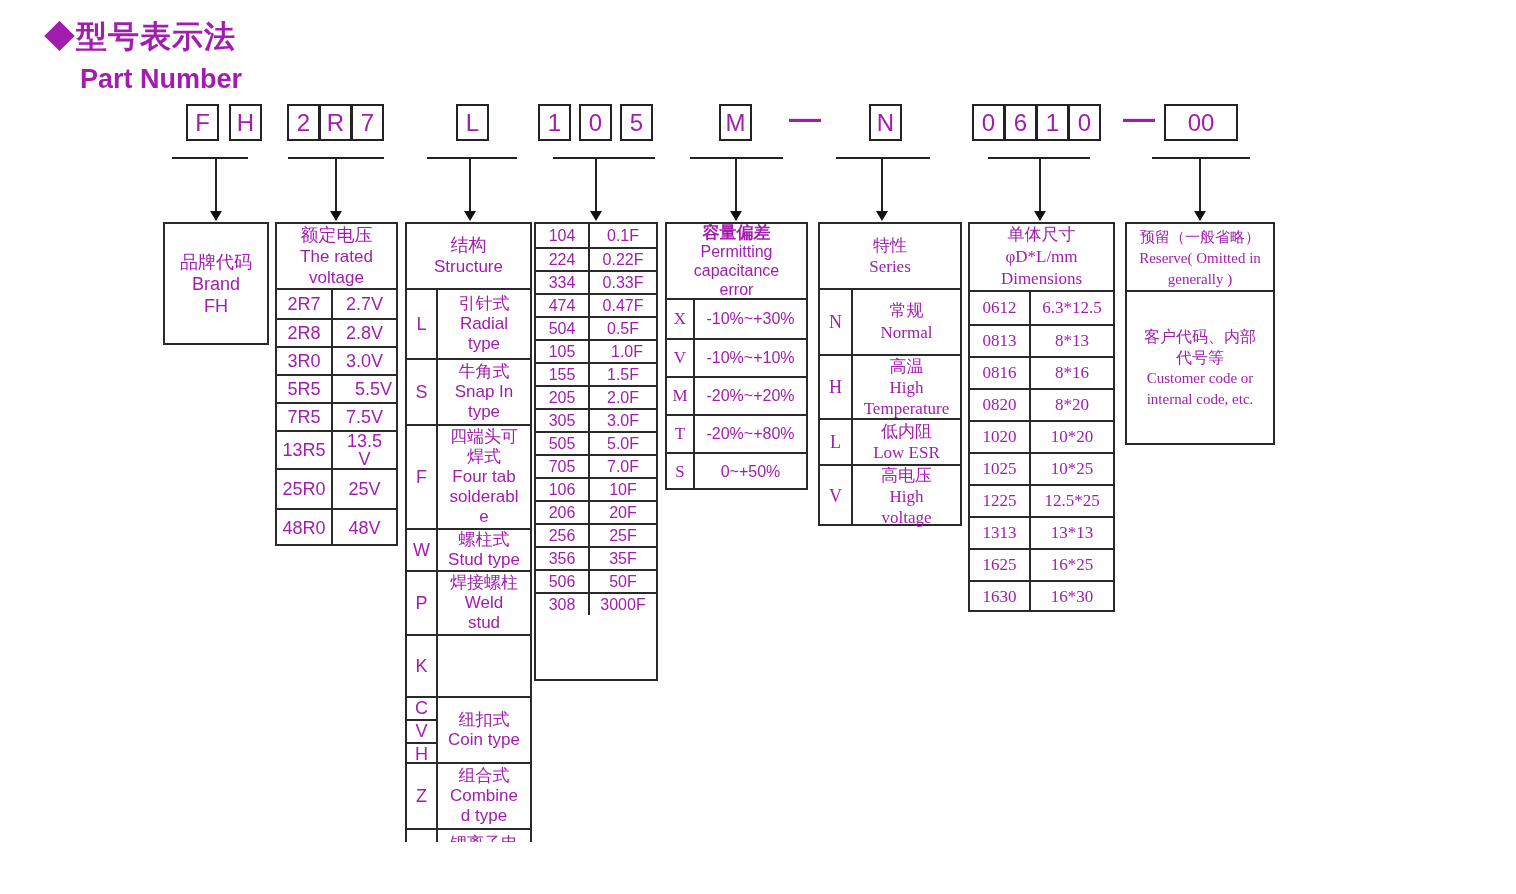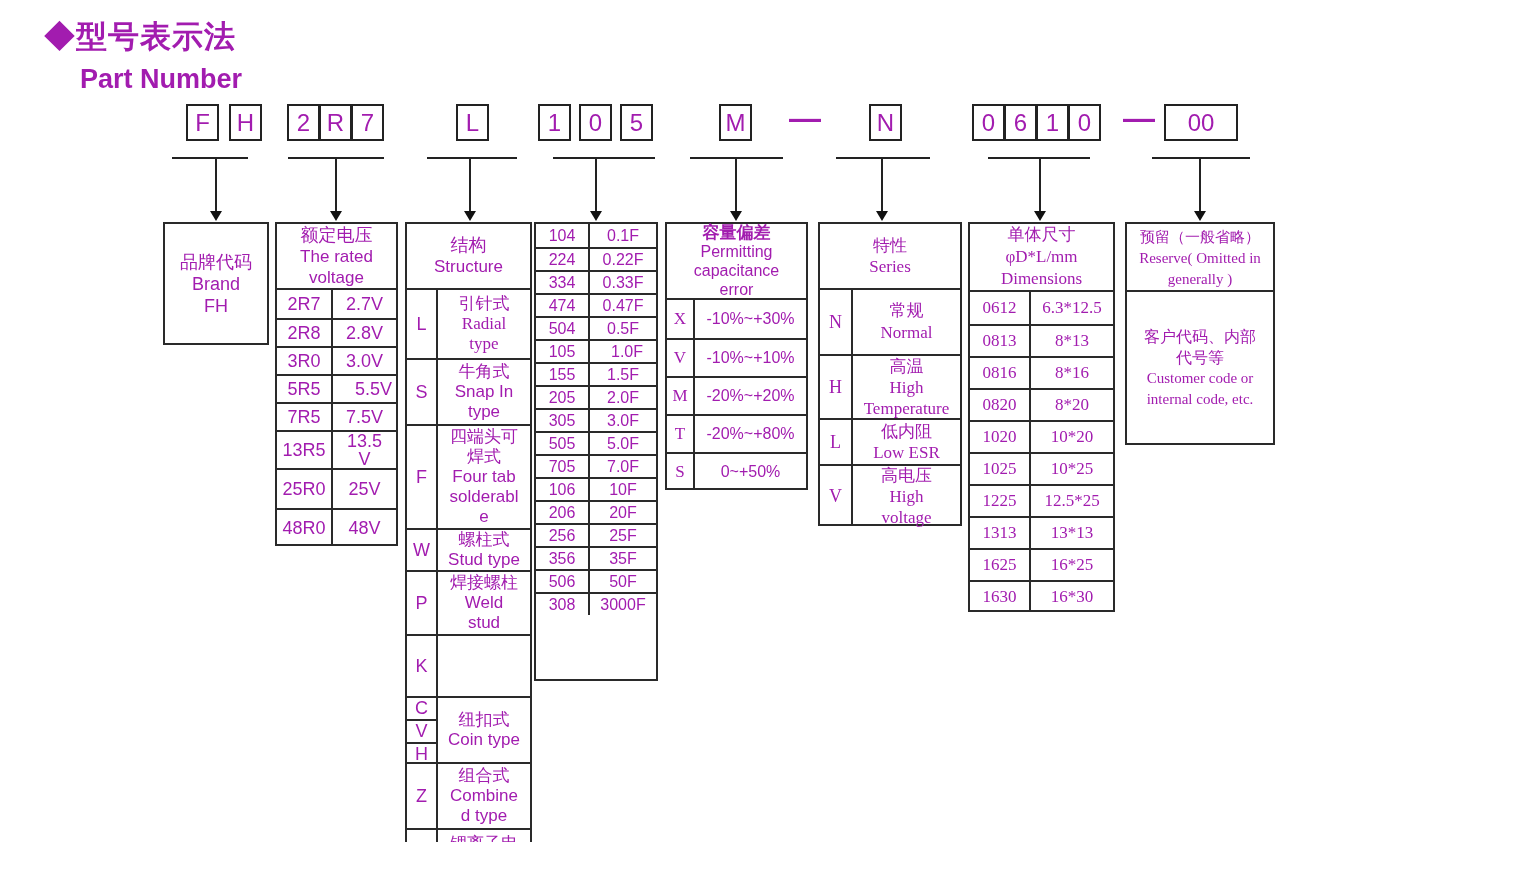--- a/index.html
+++ b/index.html
@@ -163,21 +163,21 @@
   <div class="tbl" style="left:405px;top:222px;width:127px;height:654px;">
     <div class="hdr" style="height:66px;">
       <div style="font-size:18px;">结构</div>
       <div style="font-size:17px;">Structure</div>
     </div>
     <div class="rows" style="font-size:17px;">
       <div class="tr" style="height:68px;">
           <div class="td code" style="width:31px;font-size:18px;">L</div>
           <div class="td val lh20">
             <div>引针式</div>
-            <div style="width:62px;font-family:Liberation Serif, serif;">Radial type</div>
+            <div style="width:62px;">Radial type</div>
           </div>
         </div>
       <div class="tr" style="height:66px;">
           <div class="td code" style="width:31px;font-size:18px;">S</div>
           <div class="td val lh20">
             <div>牛角式</div>
             <div style="width:66px;">Snap In type</div>
           </div>
         </div>
       <div class="tr" style="height:104px;">

